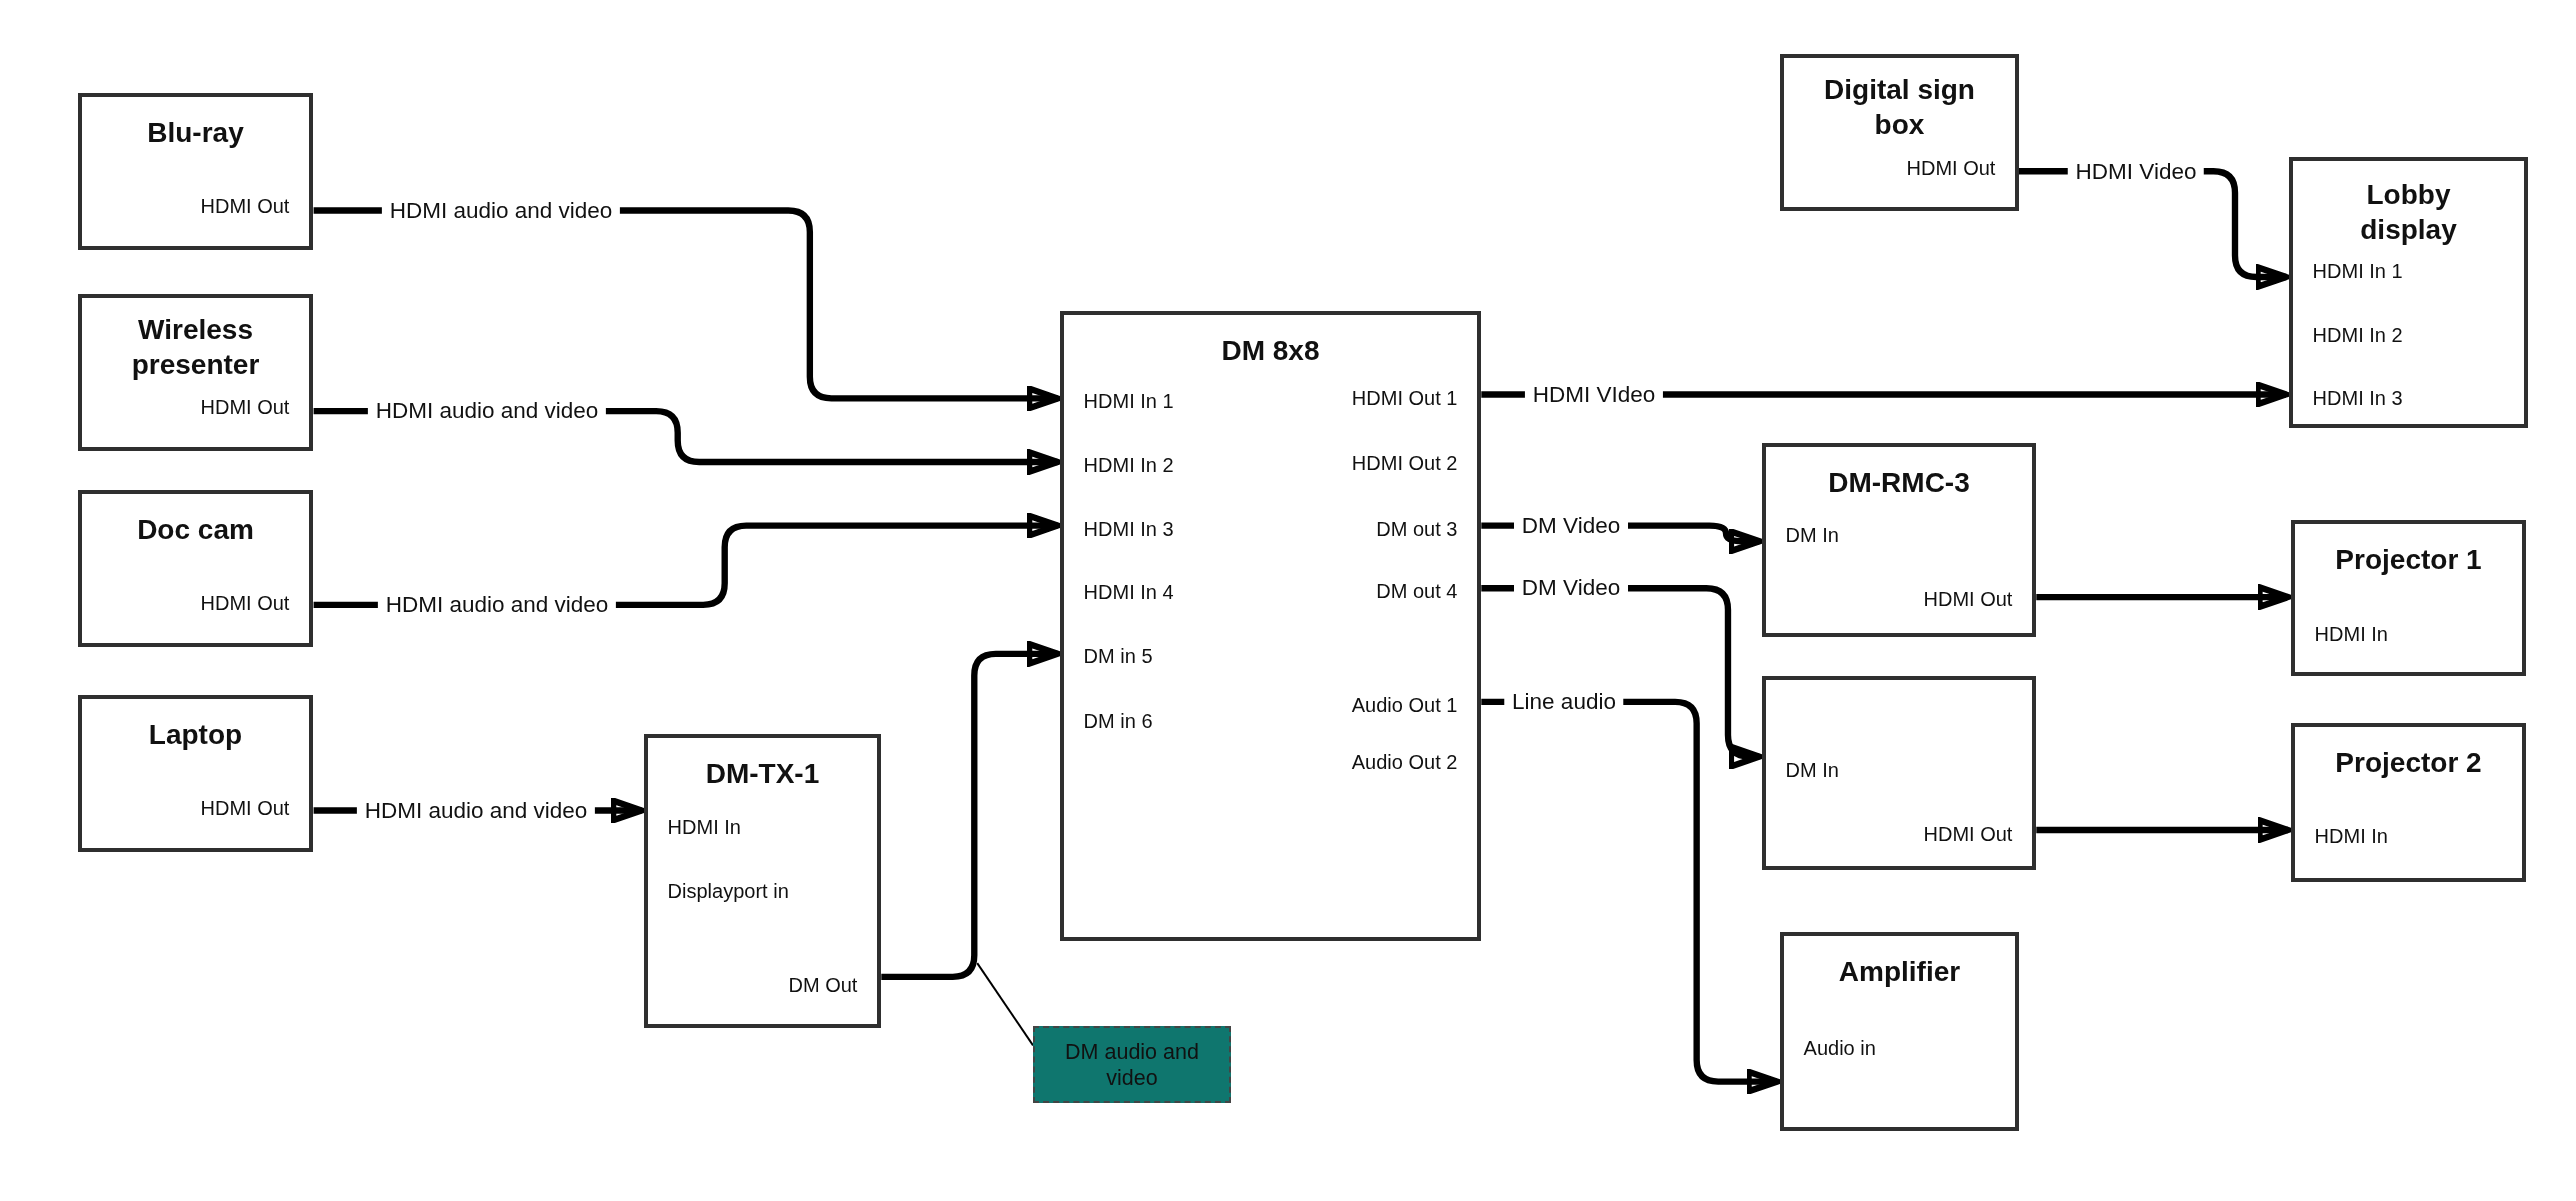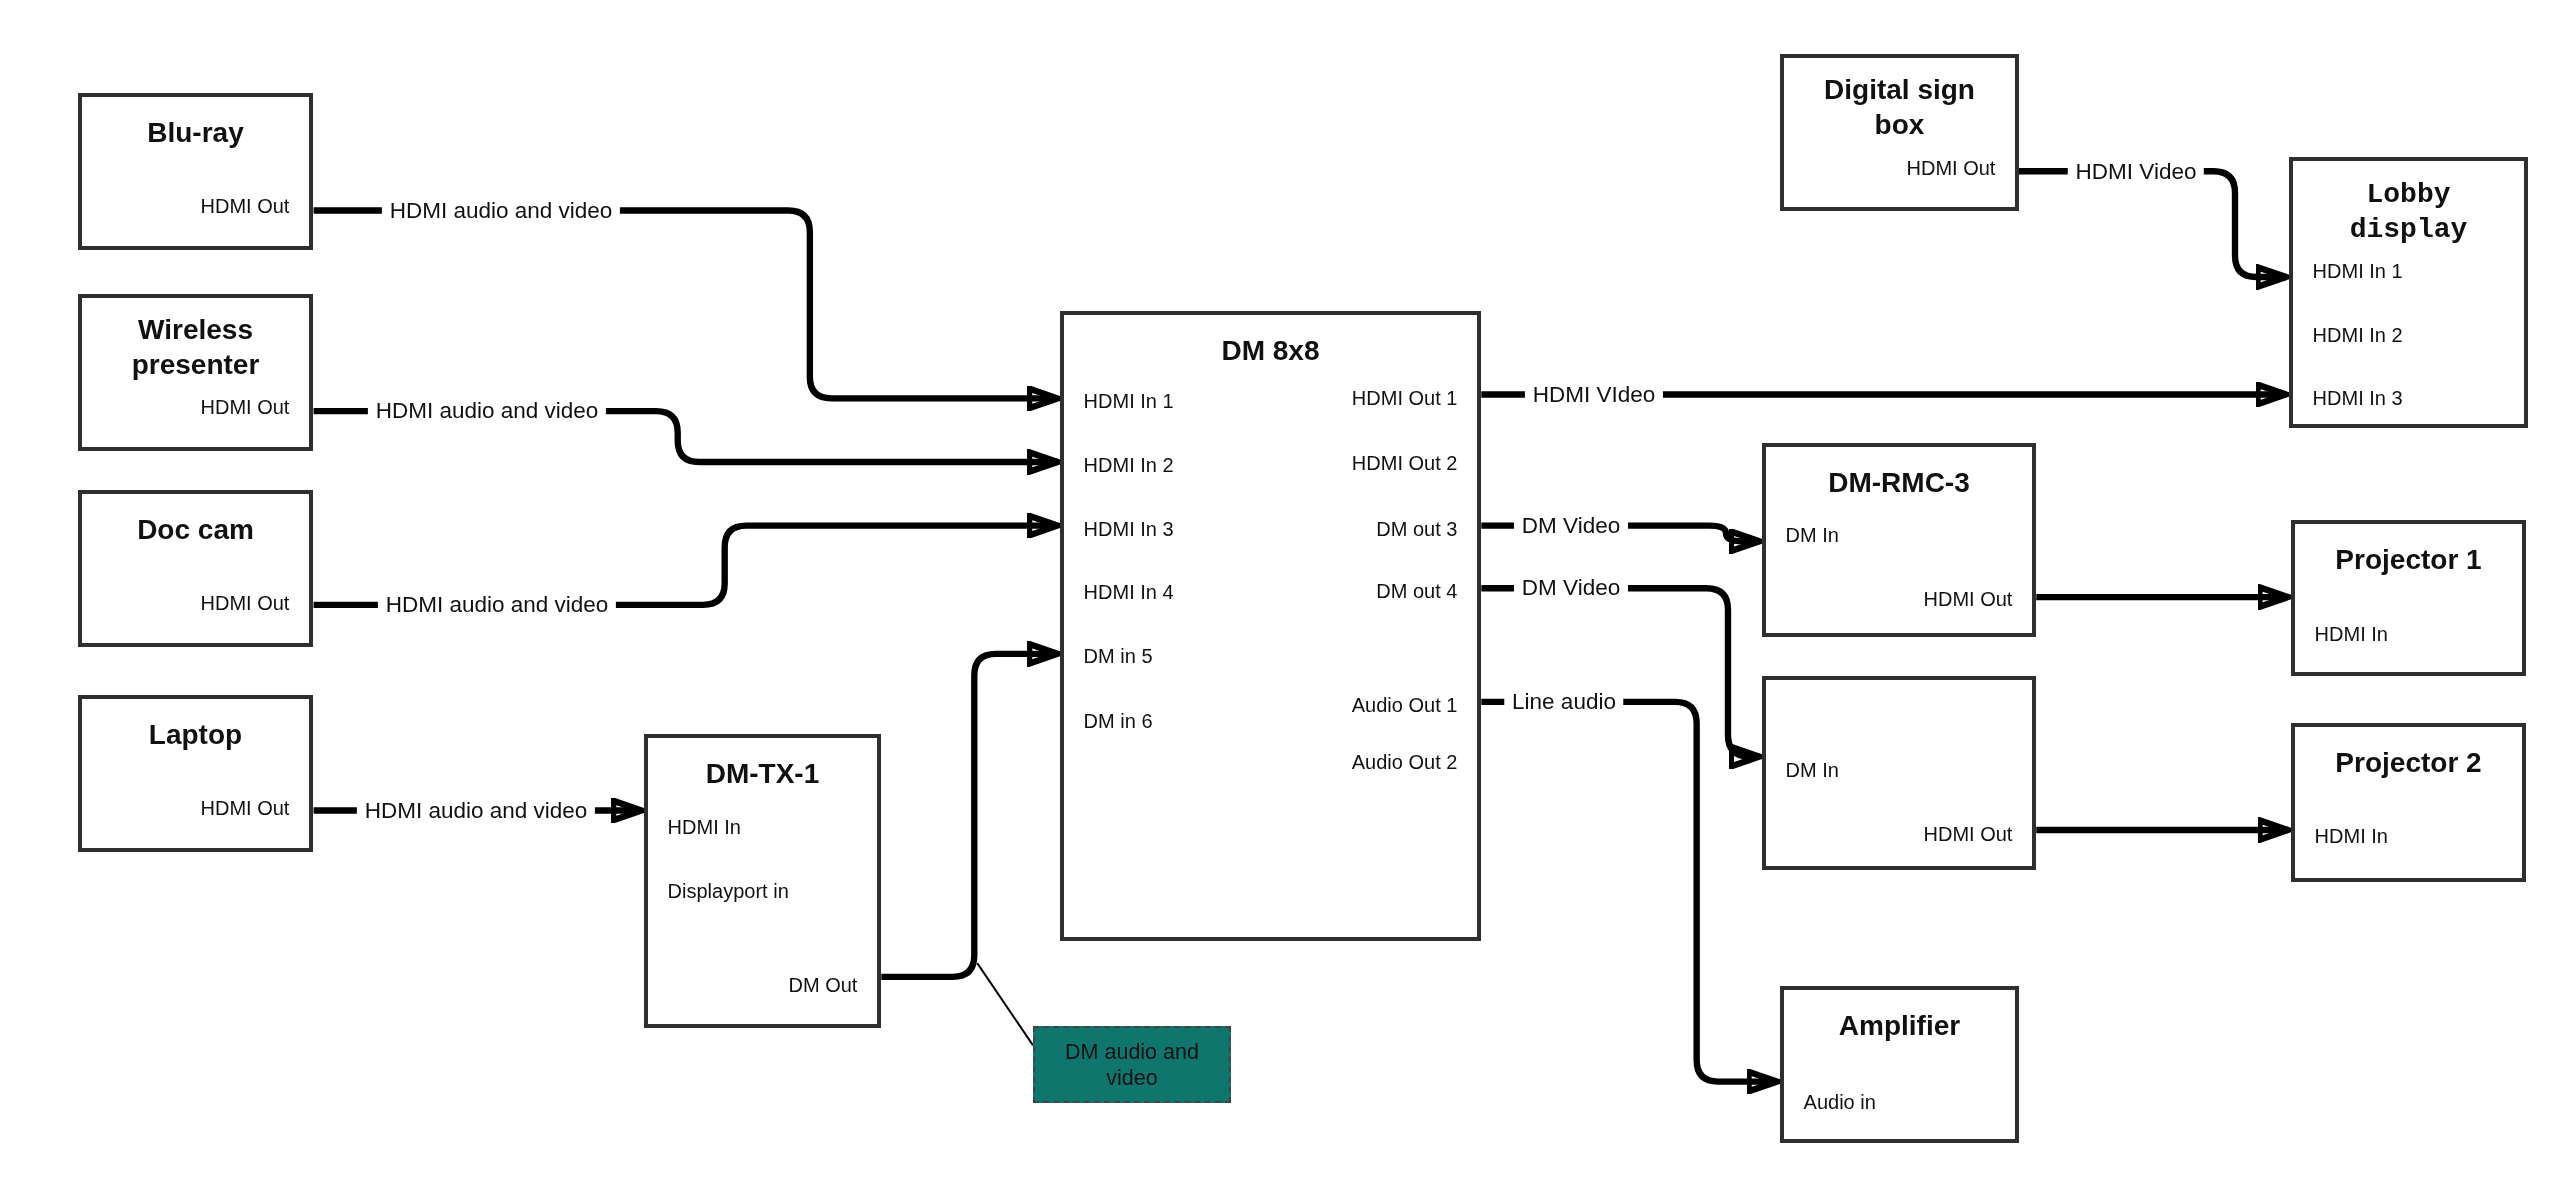--- a/index.html
+++ b/index.html
@@ -127,21 +127,21 @@
     <div class="port port-right" style="top:433px;">Audio Out 2</div>
   </div>
 
   <div class="node" style="left:1780px;top:54px;width:239px;height:157px;">
     <div class="title" style="padding-top:13.7px;">Digital sign
 box</div>
     <div class="port port-right" style="top:96px;">HDMI Out</div>
   </div>
 
   <div class="node" style="left:2289px;top:157px;width:239px;height:271px;">
-    <div class="title" style="padding-top:15.7px;font-family:Liberation Mono, monospace;">Lobby
+    <div class="title" style="padding-top:15.7px;">Lobby
 display</div>
     <div class="port port-left" style="top:96px;">HDMI In 1</div>
     <div class="port port-left" style="top:160px;">HDMI In 2</div>
     <div class="port port-left" style="top:223px;">HDMI In 3</div>
   </div>
 
   <div class="node" style="left:1762px;top:443px;width:274px;height:194px;">
     <div class="title">DM-RMC-3</div>
     <div class="port port-left" style="top:74px;">DM In</div>
     <div class="port port-right" style="top:138px;">HDMI Out</div>
@@ -155,21 +155,21 @@
   <div class="node" style="left:2291px;top:480px;width:235px;height:156px;margin-top:40px;">
     <div class="title">Projector 1</div>
     <div class="port port-left" style="top:96px;">HDMI In</div>
   </div>
 
   <div class="node" style="left:2291px;top:723px;width:235px;height:159px;">
     <div class="title">Projector 2</div>
     <div class="port port-left" style="top:95px;">HDMI In</div>
   </div>
 
-  <div class="node" style="left:1780px;top:986px;width:239px;height:157px;">
+  <div class="node" style="left:1780px;top:932px;width:239px;height:199px;">
     <div class="title">Amplifier</div>
     <div class="port port-left" style="top:98px;">Audio in</div>
   </div>
 
   <div class="edge-label" style="left:501px;top:211px;">HDMI audio and video</div>
   <div class="edge-label" style="left:487px;top:411px;">HDMI audio and video</div>
   <div class="edge-label" style="left:497px;top:605px;">HDMI audio and video</div>
   <div class="edge-label" style="left:476px;top:811px;">HDMI audio and video</div>
   <div class="edge-label" style="left:1594px;top:395px;">HDMI VIdeo</div>
   <div class="edge-label" style="left:1571px;top:526px;">DM Video</div>

